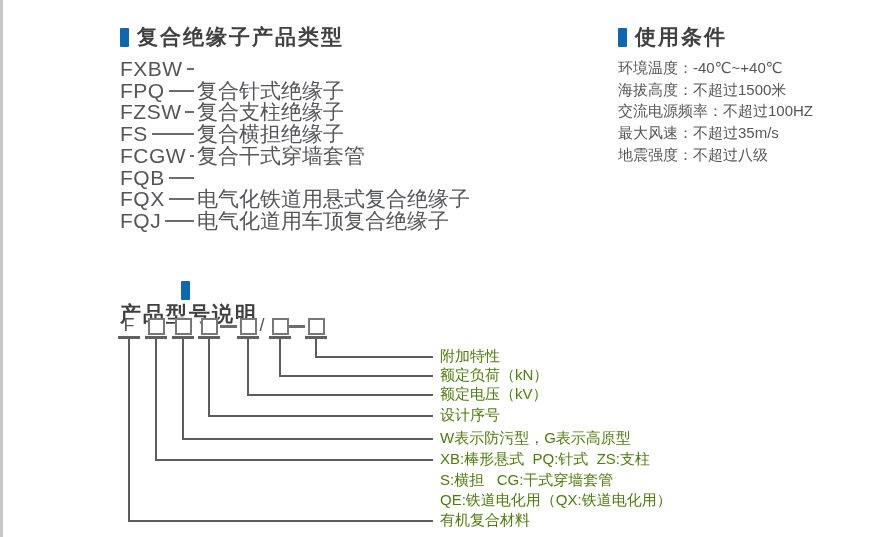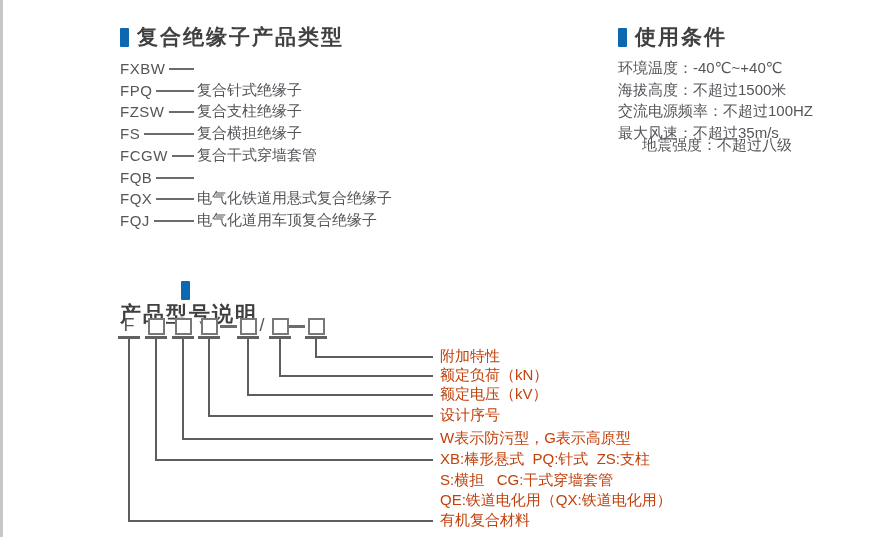--- a/index.html
+++ b/index.html
@@ -5,32 +5,32 @@
   html,body{margin:0;padding:0;}
   body{
     width:870px;height:537px;position:relative;background:#ffffff;
     font-family:"Liberation Sans","DejaVu Sans",sans-serif;
     color:#55565a;overflow:hidden;
   }
   .edge-strip{position:absolute;left:0;top:0;width:3px;height:537px;background:#c7c7c9;}
   .sec-head{position:absolute;display:flex;align-items:center;}
   .bullet{width:9px;height:19px;background:#0d68b0;border-radius:1px;margin-right:8px;flex:none;}
   .sec-title{font-size:21px;font-weight:bold;letter-spacing:2px;color:#404040;white-space:nowrap;}
-  .pt-row{position:absolute;left:120px;width:350px;height:21px;display:flex;align-items:center;font-size:15px;color:#55565a;}
+  .pt-row{position:absolute;left:120px;width:350px;height:21px;display:flex;align-items:center;font-size:21px;color:#55565a;}
   .codegroup{width:77px;flex:none;display:flex;align-items:center;}
   .code{white-space:nowrap;letter-spacing:.5px;}
   .dashline{flex:1;height:0;border-top:2px solid #6b6c6e;margin:1px 3px 0 4px;}
   .desc{white-space:nowrap;}
   .cond-row{position:absolute;left:618px;height:21px;display:flex;align-items:center;font-size:15px;color:#55565a;white-space:pre;}
   .mbox{position:absolute;width:13px;height:13px;border:2px solid #77787a;background:#fff;}
   .mdash{position:absolute;height:3px;background:#6b6c6e;}
   .underl{position:absolute;width:22px;height:3px;background:#606163;}
   .vline{position:absolute;width:2px;background:#5c5d5f;}
   .hline{position:absolute;height:2px;background:#5c5d5f;}
-  .dlabel{position:absolute;left:440px;height:20px;line-height:20px;font-size:15px;color:#c2410c;white-space:pre;}
+  .dlabel{position:absolute;left:440px;height:20px;line-height:20px;font-size:15px;color:#4d7c0f;white-space:pre;}
   .fchar{position:absolute;left:120px;top:314px;width:18px;height:22px;line-height:22px;text-align:center;font-size:18px;font-weight:500;color:#55565a;}
   .slash{position:absolute;left:255px;top:314px;width:14px;height:22px;line-height:22px;text-align:center;font-size:18px;color:#55565a;}
 </style>
 </head>
 <body>
 
 <div class="edge-strip"></div>
 
 <div class="sec-head" style="left:120px;top:23px;">
   <span class="bullet"></span>
@@ -94,21 +94,21 @@
 
 <div class="sec-head" style="left:618px;top:23px;">
   <span class="bullet"></span>
   <span class="sec-title">使用条件</span>
 </div>
 
 <div class="cond-row" style="top:58px;">环境温度：-40℃~+40℃</div>
 <div class="cond-row" style="top:80px;">海拔高度：不超过1500米</div>
 <div class="cond-row" style="top:101px;">交流电源频率：不超过100HZ</div>
 <div class="cond-row" style="top:123px;">最大风速：不超过35m/s</div>
-<div class="cond-row" style="top:135px;margin-left:24px;">地震强度：不超过八级</div>
+<div class="cond-row" style="top:145px;">地震强度：不超过八级</div>
 
 <div class="sec-head" style="left:120px;top:281px;flex-direction:column;">
   <span class="bullet"></span>
   <span class="sec-title">产品型号说明</span>
 </div>
 
 <div class="fchar">F</div>
 <div class="mbox" style="left:148px;top:318px;"></div>
 <div class="mbox" style="left:175px;top:318px;"></div>
 <div class="mbox" style="left:201px;top:318px;"></div>

